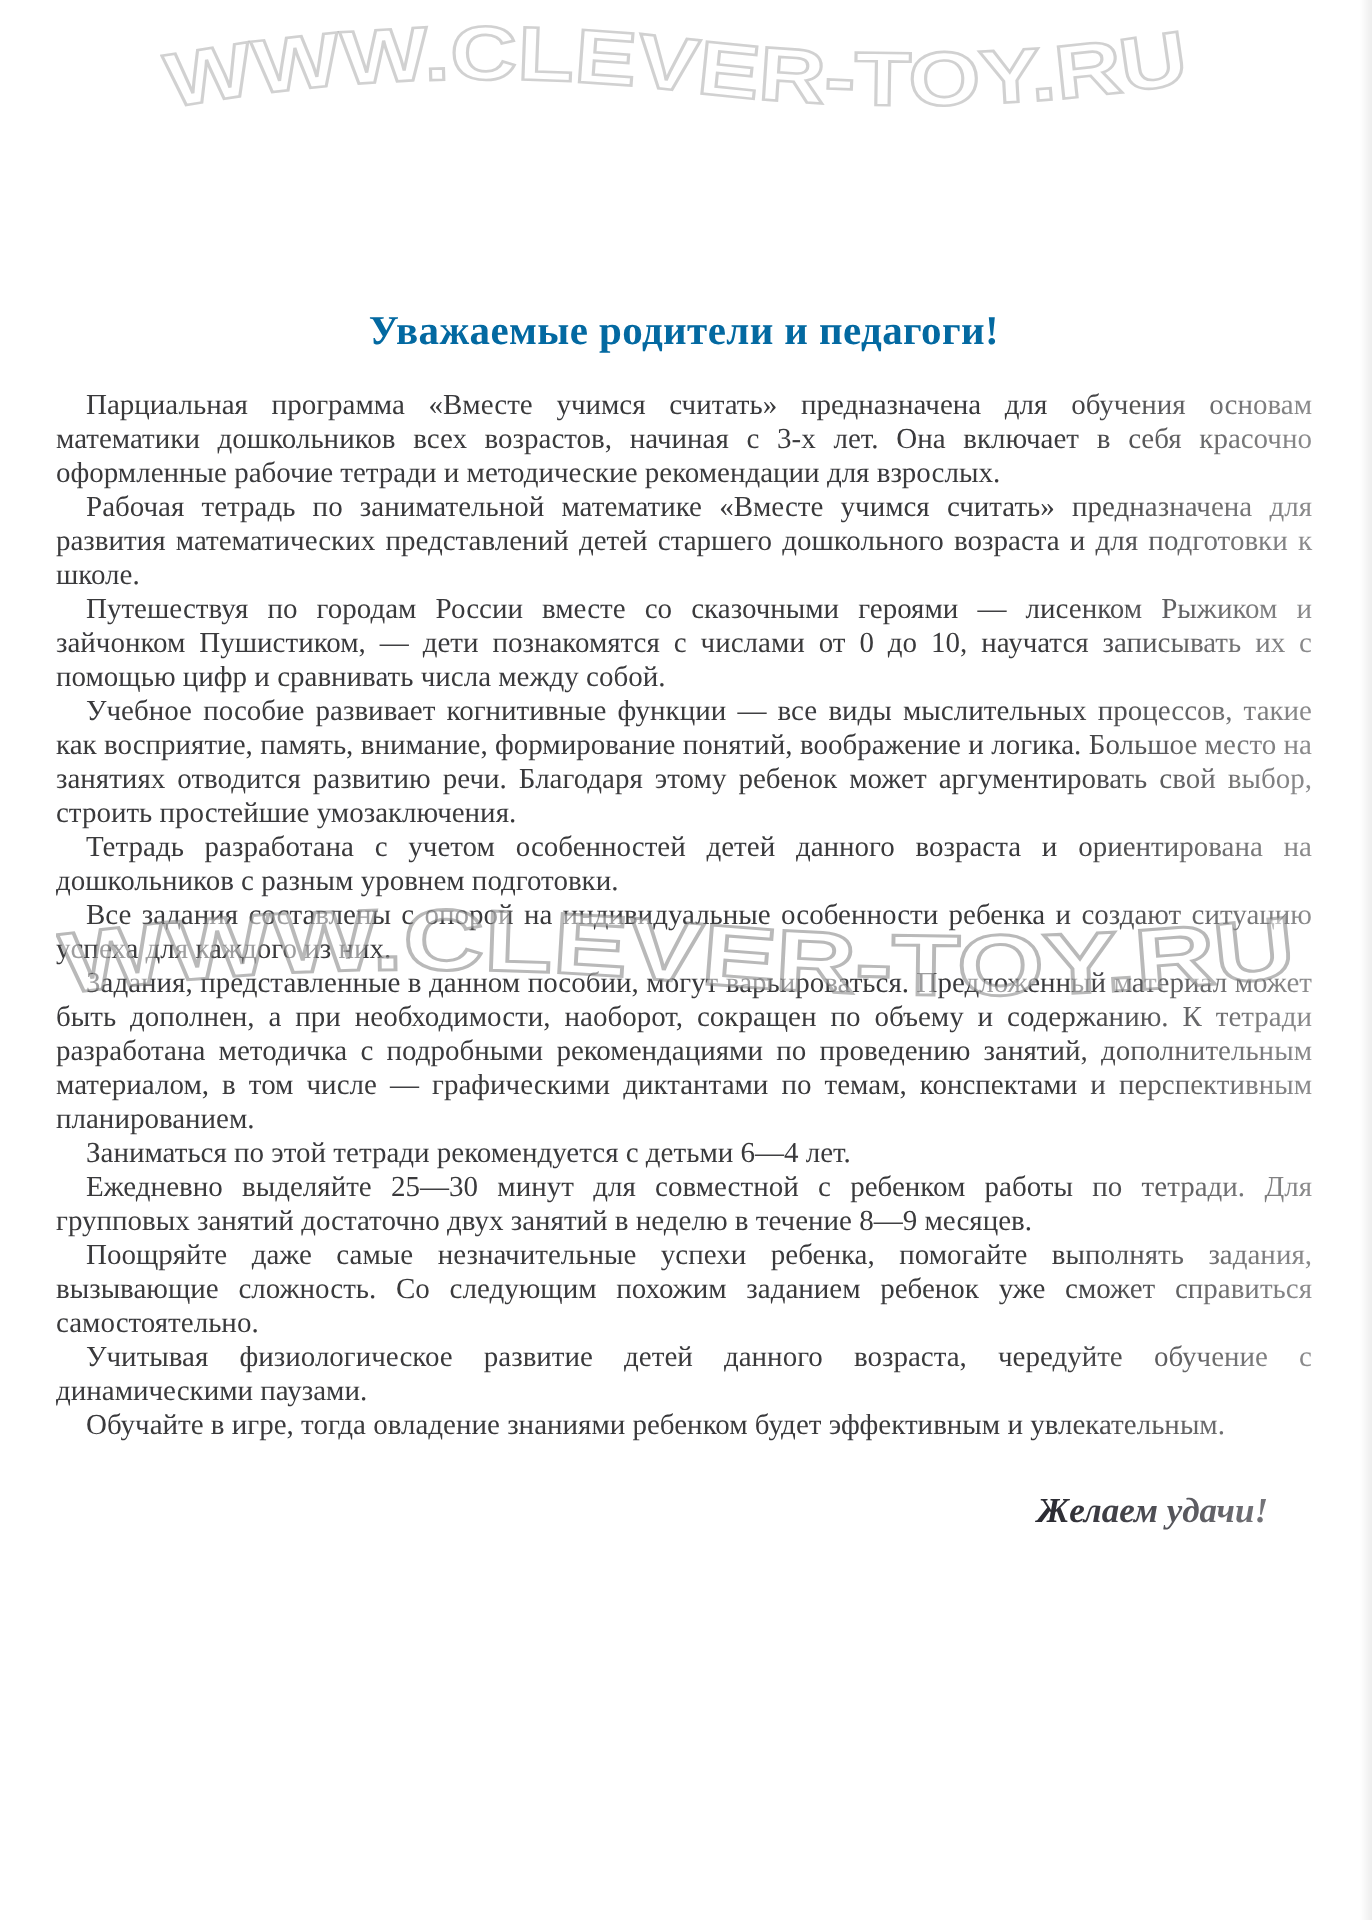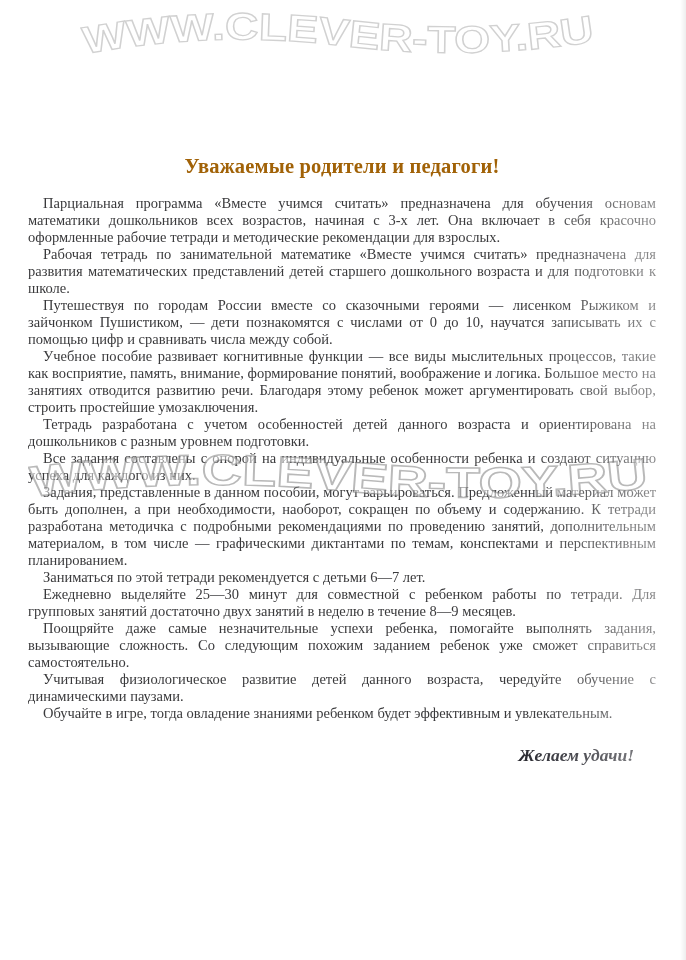--- a/index.html
+++ b/index.html
@@ -36,21 +36,21 @@
     width: 130px;
     background: linear-gradient(to right, rgba(255,255,255,0) 0%, rgba(255,255,255,0.42) 100%);
     pointer-events: none;
   }
   .title {
     margin: 0 0 17px 0;
     font-size: 20.5px;
     line-height: 23px;
     font-weight: bold;
     text-align: center;
-    color: #a16207;
+    color: #0369a1;
     letter-spacing: 0.2px;
   }
   .body-text p {
     margin: 0;
     text-indent: 15px;
     text-align: justify;
     font-size: 14.5px;
     line-height: 17px;
     color: #3a3a3c;
   }
@@ -113,21 +113,21 @@
     <h1 class="title">Уважаемые родители и педагоги!</h1>
 
     <div class="body-text">
       <p>Парциальная программа «Вместе учимся считать» предназначена для обучения основам математики дошкольников всех возрастов, начиная с 3-х лет. Она включает в себя красочно оформленные рабочие тетради и методические рекомендации для взрослых.</p>
       <p>Рабочая тетрадь по занимательной математике «Вместе учимся считать» предназначена для развития математических представлений детей старшего дошкольного возраста и для подготовки к школе.</p>
       <p>Путешествуя по городам России вместе со сказочными героями — лисенком Рыжиком и зайчонком Пушистиком, — дети познакомятся с числами от 0 до 10, научатся записывать их с помощью цифр и сравнивать числа между собой.</p>
       <p>Учебное пособие развивает когнитивные функции — все виды мыслительных процессов, такие как восприятие, память, внимание, формирование понятий, воображение и логика. Большое место на занятиях отводится развитию речи. Благодаря этому ребенок может аргументировать свой выбор, строить простейшие умозаключения.</p>
       <p>Тетрадь разработана с учетом особенностей детей данного возраста и ориентирована на дошкольников с разным уровнем подготовки.</p>
       <p>Все задания составлены с опорой на индивидуальные особенности ребенка и создают ситуацию успеха для каждого из них.</p>
       <p>Задания, представленные в данном пособии, могут варьироваться. Предложенный материал может быть дополнен, а при необходимости, наоборот, сокращен по объему и содержанию. К тетради разработана методичка с подробными рекомендациями по проведению занятий, дополнительным материалом, в том числе — графическими диктантами по темам, конспектами и перспективным планированием.</p>
-      <p>Заниматься по этой тетради рекомендуется с детьми 6—7 лет.</p>
+      <p>Заниматься по этой тетради рекомендуется с детьми 6—4 лет.</p>
       <p>Ежедневно выделяйте 25—30 минут для совместной с ребенком работы по тетради. Для групповых занятий достаточно двух занятий в неделю в течение 8—9 месяцев.</p>
       <p>Поощряйте даже самые незначительные успехи ребенка, помогайте выполнять задания, вызывающие сложность. Со следующим похожим заданием ребенок уже сможет справиться самостоятельно.</p>
       <p>Учитывая физиологическое развитие детей данного возраста, чередуйте обучение с динамическими паузами.</p>
       <p>Обучайте в игре, тогда овладение знаниями ребенком будет эффективным и увлекательным.</p>
     </div>
 
     <div class="signoff">Желаем удачи!</div>
   </div>
 
   <div class="page-edge"></div>

